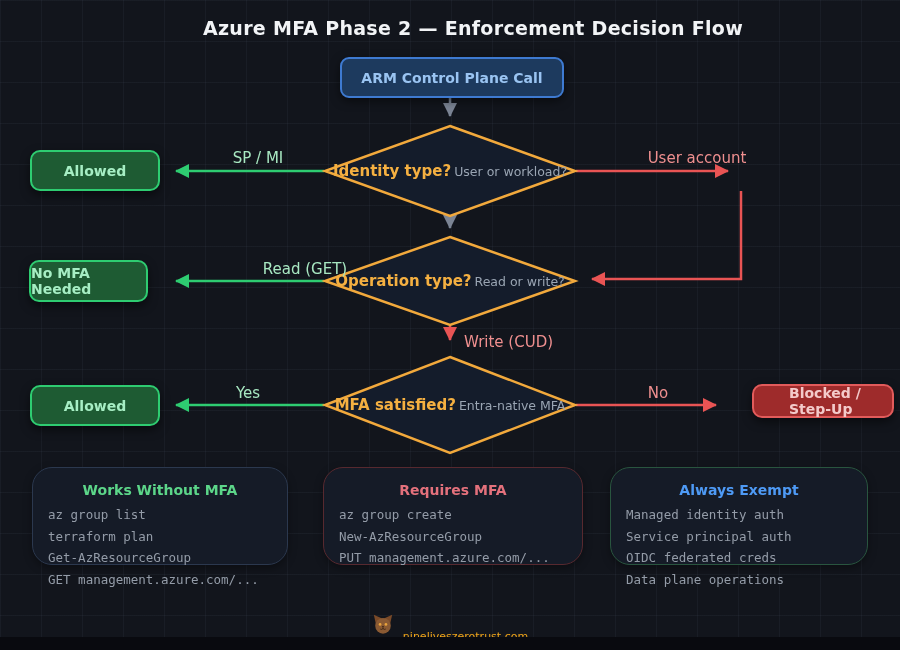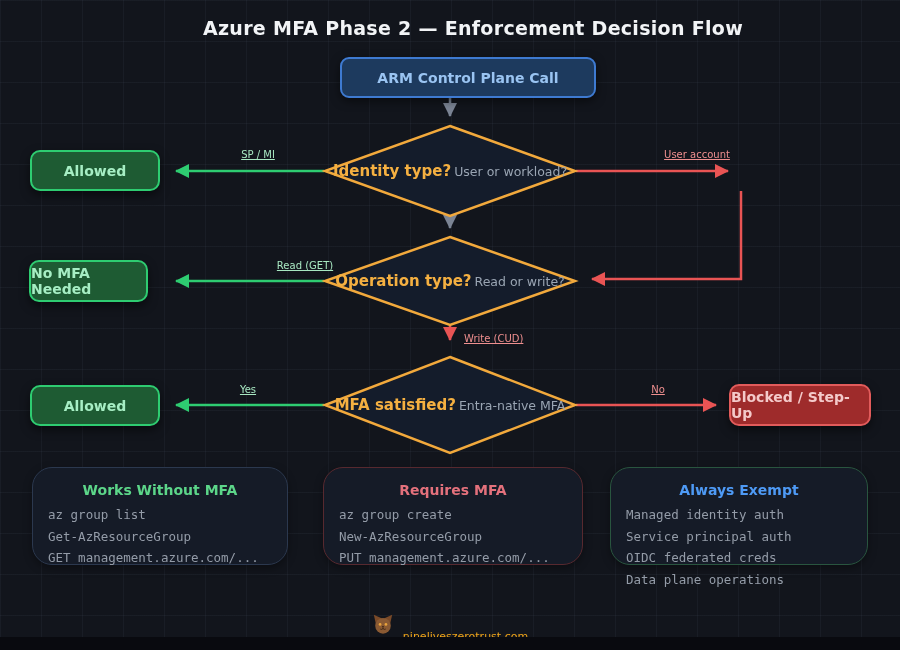--- a/index.html
+++ b/index.html
@@ -11,21 +11,21 @@
       linear-gradient(90deg, rgba(150,170,210,0.055) 1px, transparent 1px);
     background-size:41px 41px;
     font-family:"DejaVu Sans","Liberation Sans",sans-serif;
   }
   .title{
     position:absolute;top:17px;left:0;width:900px;text-align:center;
     color:#f2f4f6;font-size:19px;font-weight:700;letter-spacing:.3px;margin-left:23px;
   }
   svg.wires{position:absolute;left:0;top:0;pointer-events:none;}
   .node-start{
-    position:absolute;left:340px;top:57px;width:256px;height:41px;
+    position:absolute;left:340px;top:57px;width:224px;height:41px;
     background:#1d3a5e;border:2px solid #3e7ad1;border-radius:9px;
     display:flex;align-items:center;justify-content:center;
     color:#9ac4f2;font-size:14px;font-weight:700;
     box-shadow:0 3px 10px rgba(0,0,0,.5);box-sizing:border-box;
   }
   .dtext{
     position:absolute;width:250px;display:flex;flex-direction:row;
     align-items:center;justify-content:center;gap:3px;text-align:center;
   }
   .dtext .dt-title{color:#f5b041;font-size:15px;font-weight:700;}
@@ -36,22 +36,22 @@
   .terminal{
     position:absolute;display:flex;align-items:center;justify-content:center;
     border-radius:10px;font-size:14px;font-weight:700;box-sizing:border-box;
     box-shadow:0 4px 10px rgba(0,0,0,.5);
   }
   .t-green{background:#1e5b33;border:2px solid #2ecc71;color:#a6eec4;}
   .t-red{background:#9e2b2b;border:2px solid #e25b5b;color:#f4caca;}
   .t-allowed1{left:30px;top:150px;width:130px;height:41px;}
   .t-nomfa{left:29px;top:260px;width:119px;height:42px;}
   .t-allowed2{left:30px;top:385px;width:130px;height:41px;}
-  .t-blocked{left:729px;top:384px;width:142px;height:42px;}
-  .edge-label{position:absolute;font-size:10px;white-space:nowrap;text-decoration:underline;}
+  .t-blocked{left:752px;top:384px;width:142px;height:34px;padding-left:35px;}
+  .edge-label{position:absolute;font-size:15px;white-space:nowrap;}
   .el-center{transform:translateX(-50%);}
   .el-green{color:#a8e8c2;}
   .el-red{color:#ef8f8f;}
   .panel{
     position:absolute;top:467px;height:98px;background:#151b27;
     border-radius:20px;box-sizing:border-box;border:1px solid #2b384e;
     box-shadow:0 3px 8px rgba(0,0,0,.35);
   }
   .p1{left:32px;width:256px;border-color:#2b384e;}
   .p2{left:323px;width:260px;border-color:#57292f;}
@@ -144,20 +144,21 @@
   <div class="edge-label el-red el-center" style="left:697px;top:149px;">User account</div>
   <div class="edge-label el-green el-center" style="left:305px;top:260px;">Read (GET)</div>
   <div class="edge-label el-red" style="left:464px;top:333px;">Write (CUD)</div>
   <div class="edge-label el-green el-center" style="left:248px;top:384px;">Yes</div>
   <div class="edge-label el-red el-center" style="left:658px;top:384px;">No</div>
 
   <div class="panel p1">
     <div class="panel-title">Works Without MFA</div>
     <div class="panel-items">
       <div class="panel-item">az group list</div>
+      <div class="panel-item">terraform plan</div>
       <div class="panel-item">Get-AzResourceGroup</div>
       <div class="panel-item">GET management.azure.com/...</div>
     </div>
   </div>
   <div class="panel p2">
     <div class="panel-title">Requires MFA</div>
     <div class="panel-items">
       <div class="panel-item">az group create</div>
       <div class="panel-item">New-AzResourceGroup</div>
       <div class="panel-item">PUT management.azure.com/...</div>

